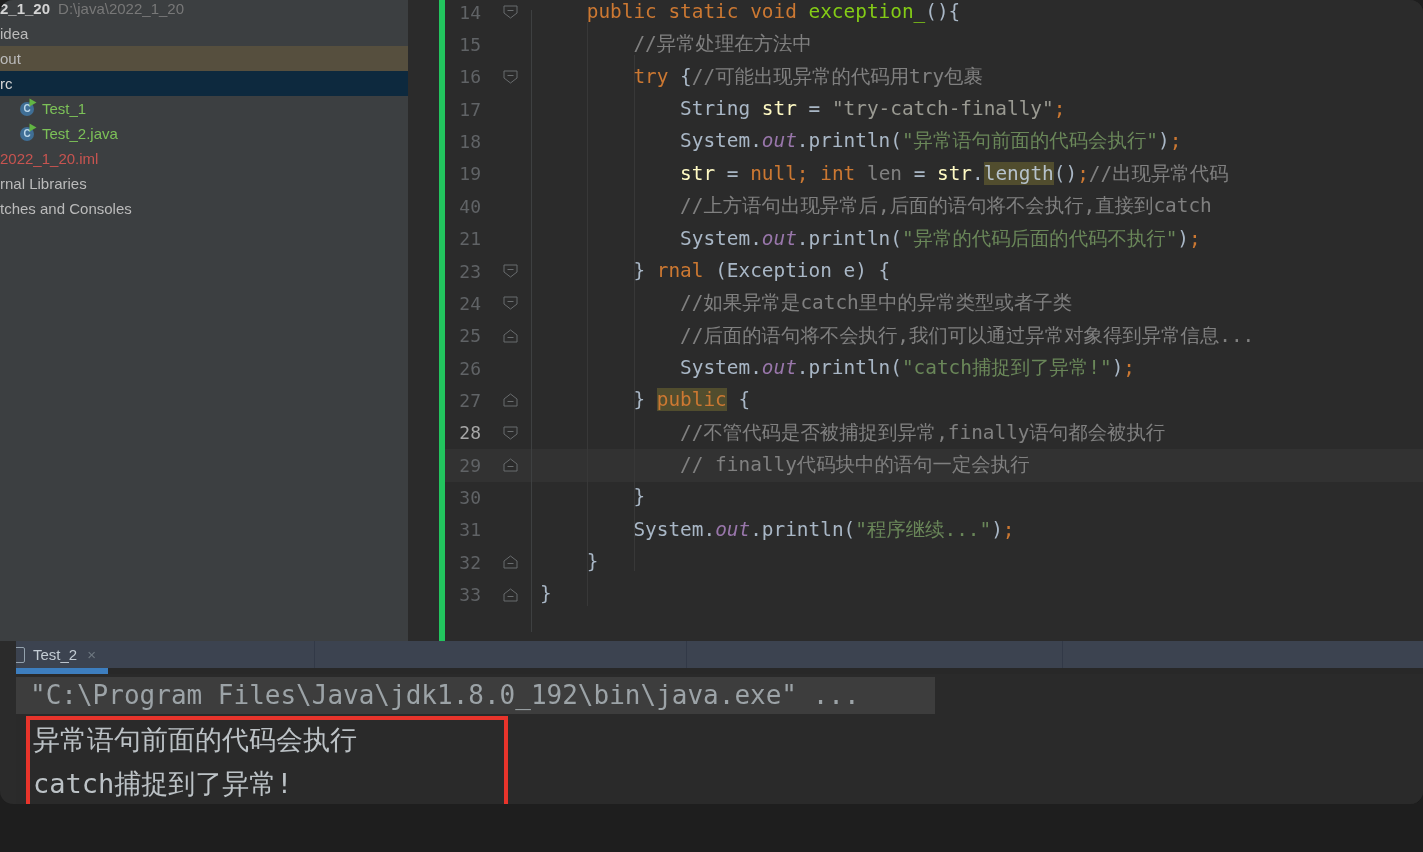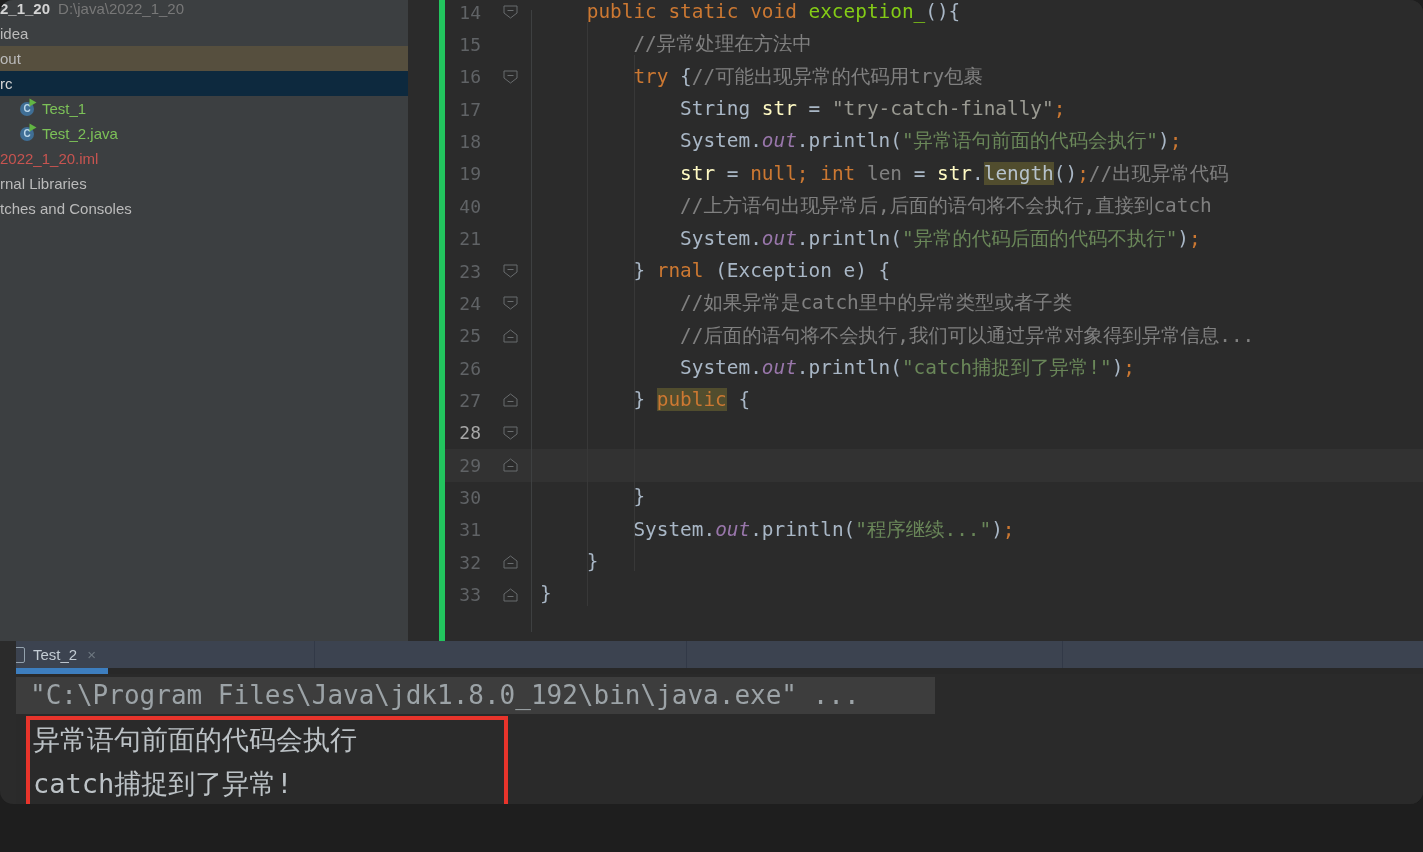--- a/index.html
+++ b/index.html
@@ -225,31 +225,31 @@
           <pre class="code"><span class="sg-plain">        } </span><span class="sg-hlkw">public</span><span class="sg-plain"> {</span></pre>
         </div>
         <div class="code-line">
           <span class="ln caret">28</span>
           <span class="mk">
             <svg width="15" height="14" viewBox="0 0 15 14">
               <path d="M1 1 H14 V8 L7.5 13 L1 8 Z" fill="#2B2B2B" stroke="#696C6E"></path>
               <line x1="4.5" y1="5.5" x2="10.5" y2="5.5" stroke="#696C6E"></line>
             </svg>
           </span>
-          <pre class="code"><span class="sg-plain">            </span></pre>
+          <pre class="code"><span class="sg-plain">            </span><span class="sg-cmt">//不管代码是否被捕捉到异常,finally语句都会被执行</span></pre>
         </div>
         <div class="code-line">
           <span class="ln">29</span>
           <span class="mk">
             <svg width="15" height="14" viewBox="0 0 15 14">
               <path d="M1 13 H14 V6 L7.5 1 L1 6 Z" fill="#2B2B2B" stroke="#696C6E"></path>
               <line x1="4.5" y1="8.5" x2="10.5" y2="8.5" stroke="#696C6E"></line>
             </svg>
           </span>
-          <pre class="code"><span class="sg-plain">            </span></pre>
+          <pre class="code"><span class="sg-plain">            </span><span class="sg-cmt">// finally代码块中的语句一定会执行</span></pre>
         </div>
         <div class="code-line">
           <span class="ln">30</span>
           <span class="mk"></span>
           <pre class="code"><span class="sg-plain">        }</span></pre>
         </div>
         <div class="code-line">
           <span class="ln">31</span>
           <span class="mk"></span>
           <pre class="code"><span class="sg-plain">        System.</span><span class="sg-field">out</span><span class="sg-plain">.println(</span><span class="sg-str">"程序继续..."</span><span class="sg-plain">)</span><span class="sg-semi">;</span></pre>

